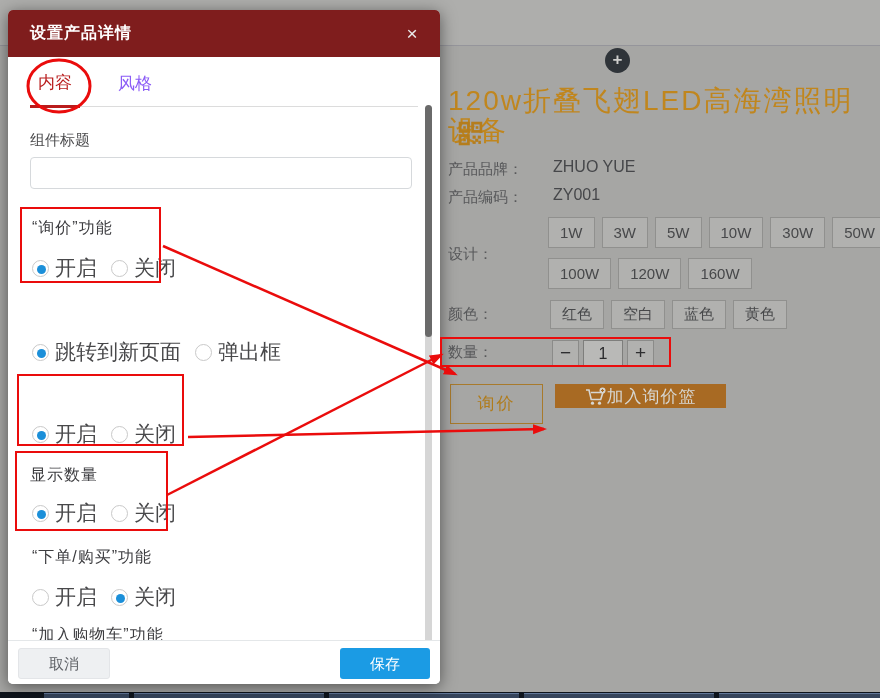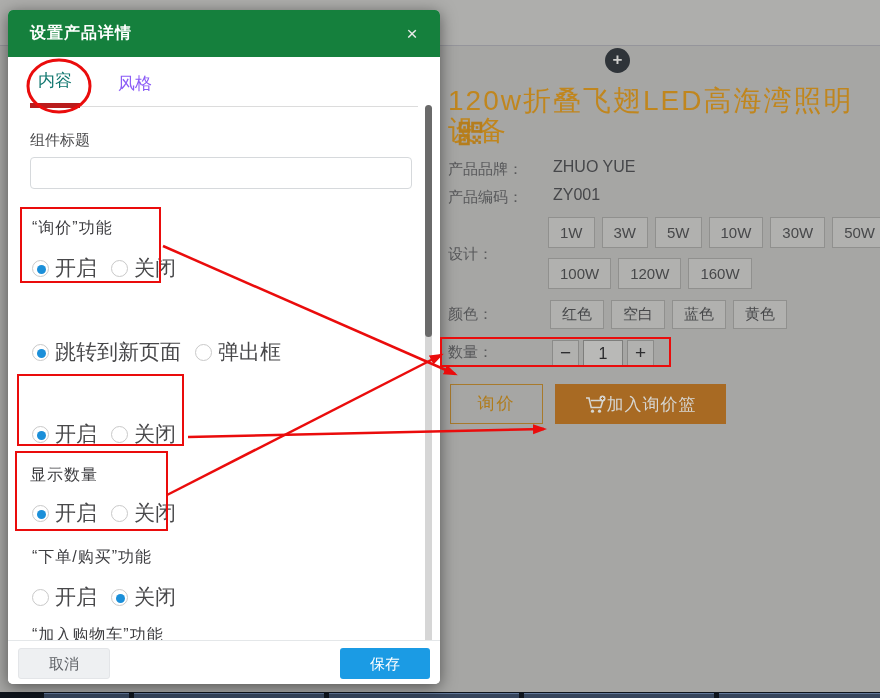--- a/index.html
+++ b/index.html
@@ -21,39 +21,39 @@
   .opt { height:31px; padding:0 11px; background:#b1b1af; border:1px solid #90908e; color:#47484a;
          font-size:15px; display:flex; align-items:center; justify-content:center; font-family:inherit; }
   .copt { height:29px; }
   .stepper { position:absolute; left:552px; top:340px; display:flex; gap:4px; align-items:center; }
   .step-btn { width:27px; height:27px; background:#b1b1af; border:1px solid #8b8b89; color:#2e2e30;
               font-size:19px; line-height:24px; text-align:center; }
   .step-val { width:40px; height:27px; background:#b9b9b7; border:1px solid #7e7e7c; color:#2b2b2d;
               font-size:16px; line-height:25px; text-align:center; }
   .btn-inquiry { position:absolute; left:450px; top:384px; width:93px; height:40px; background:transparent;
                  border:1px solid #a87a2c; color:#b07c1c; font-size:17px; text-align:center; line-height:38px; letter-spacing:2px; }
-  .btn-basket { position:absolute; left:555px; top:384px; width:171px; height:40px; background:#a86a23;
+  .btn-basket { position:absolute; left:555px; top:384px; width:171px; height:24px; background:#a86a23;
                 color:#d6d6d2; font-size:17px; display:flex; align-items:center; justify-content:center; gap:0; letter-spacing:1px; }
 
   
   .taskbar { position:absolute; left:0; top:692px; width:880px; height:6px; background:#0e141c; }
   .task-seg { position:absolute; top:1px; height:5px; background:#36455c; border-top:1px solid #62789a; }
 
   
   .modal { position:absolute; left:8px; top:10px; width:432px; height:674px; background:#fff; border-radius:5px;
            box-shadow:0 3px 16px rgba(0,0,0,.5); }
-  .m-header { position:absolute; left:0; top:0; width:100%; height:47px; background:#15803d;
+  .m-header { position:absolute; left:0; top:0; width:100%; height:47px; background:#7f1d1d;
               border-radius:5px 5px 0 0; display:flex; align-items:center; }
   .m-title { margin-left:22px; color:#fff; font-size:16px; font-weight:bold; letter-spacing:1px; }
   .m-close { position:absolute; right:16px; top:12px; width:24px; height:24px; color:#eaeaea; font-size:19px;
              line-height:24px; text-align:center; cursor:default; }
   .m-tabs { position:absolute; left:22px; top:47px; width:388px; height:50px; border-bottom:1px solid #dcdcdc;
             display:flex; align-items:flex-end; gap:30px; }
   .m-tab { font-size:17px; padding:0 8px 11px 8px; color:#8b5cf6; }
-  .m-tab.active { color:#0f766e; border-bottom:5px solid #b91c1c; margin-bottom:-2px; }
+  .m-tab.active { color:#b91c1c; border-bottom:3px solid #b91c1c; margin-bottom:-2px; }
   .m-body { position:absolute; left:0; top:97px; width:432px; height:533px; overflow:hidden; }
   .f-label { position:absolute; left:22px; font-size:15px; color:#4b4b4d; }
   .f-input { position:absolute; left:22px; top:50px; width:382px; height:32px; border:1px solid #d6d9dc;
              border-radius:4px; font-size:14px; padding:0 8px; font-family:inherit; }
   .sec-title { position:absolute; left:24px; font-size:16px; color:#3d3d40; letter-spacing:1px; }
   .radio-row { position:absolute; left:24px; display:flex; align-items:center; }
   .radio-item { display:flex; align-items:center; margin-right:14px; }
   .radio { width:17px; height:17px; border-radius:50%; border:1px solid #c9c9c9; background:#fff; position:relative; }
   .radio.checked::after { content:""; position:absolute; left:4px; top:4px; width:9px; height:9px;
                           border-radius:50%; background:#1b8fd9; }

